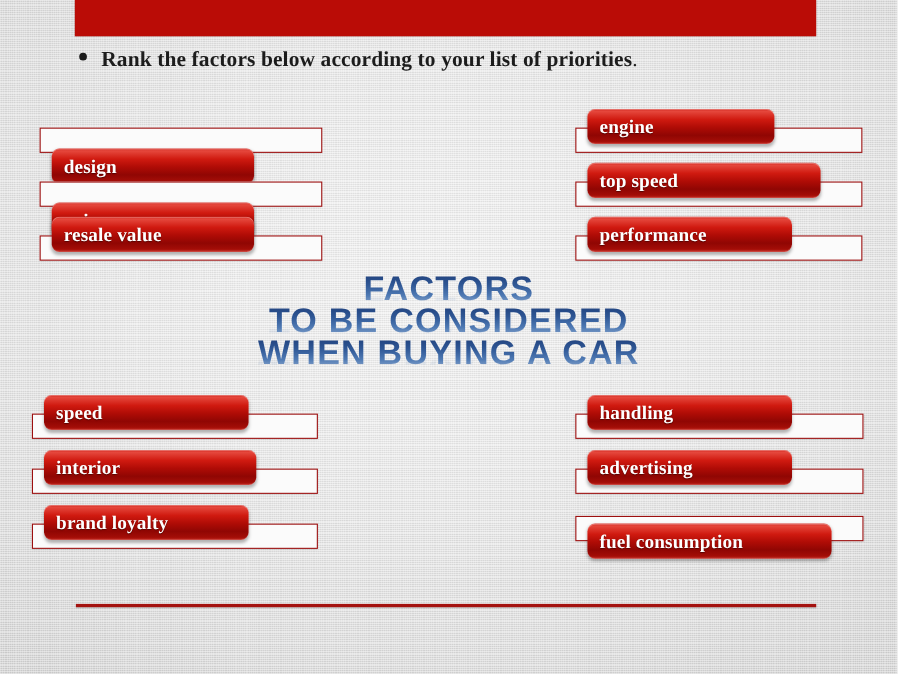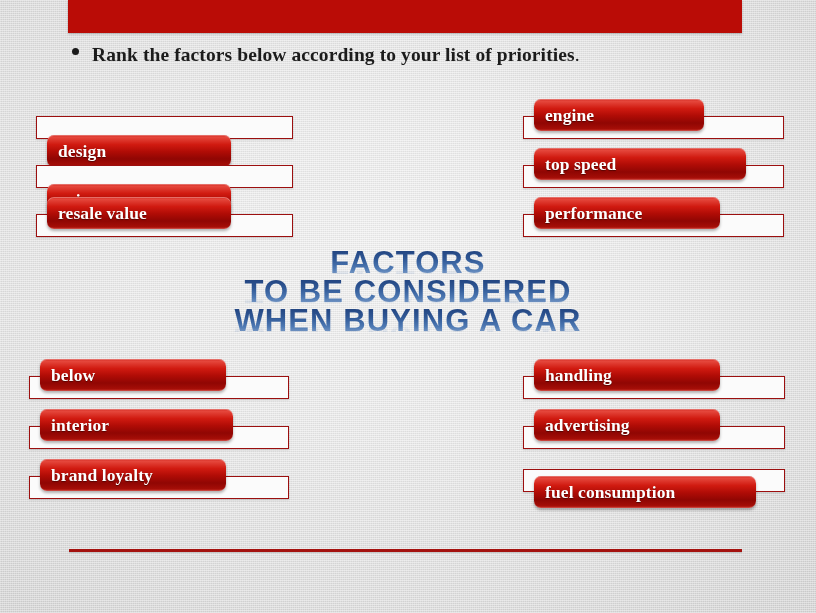--- a/index.html
+++ b/index.html
@@ -225,21 +225,21 @@
 
   <div id="center-title">
     <div class="tline" data-echo="FACTORS">FACTORS</div>
     <div class="tline" data-echo="TO BE CONSIDERED">TO BE CONSIDERED</div>
     <div class="tline" data-echo="WHEN BUYING A CAR">WHEN BUYING A CAR</div>
   </div>
 
   <div class="factor" style="left:29px; top:359px;">
     <div class="box" style="width:260px;"></div>
     <div class="pill" style="width:186px;">
-      <span class="label">below</span>
+      <span class="label">speed</span>
     </div>
   </div>
   <div class="factor" style="left:29px; top:409px;">
     <div class="box" style="width:260px;"></div>
     <div class="pill" style="width:193px;">
       <span class="label">interior</span>
     </div>
   </div>
   <div class="factor" style="left:29px; top:459px;">
     <div class="box" style="width:260px;"></div>

